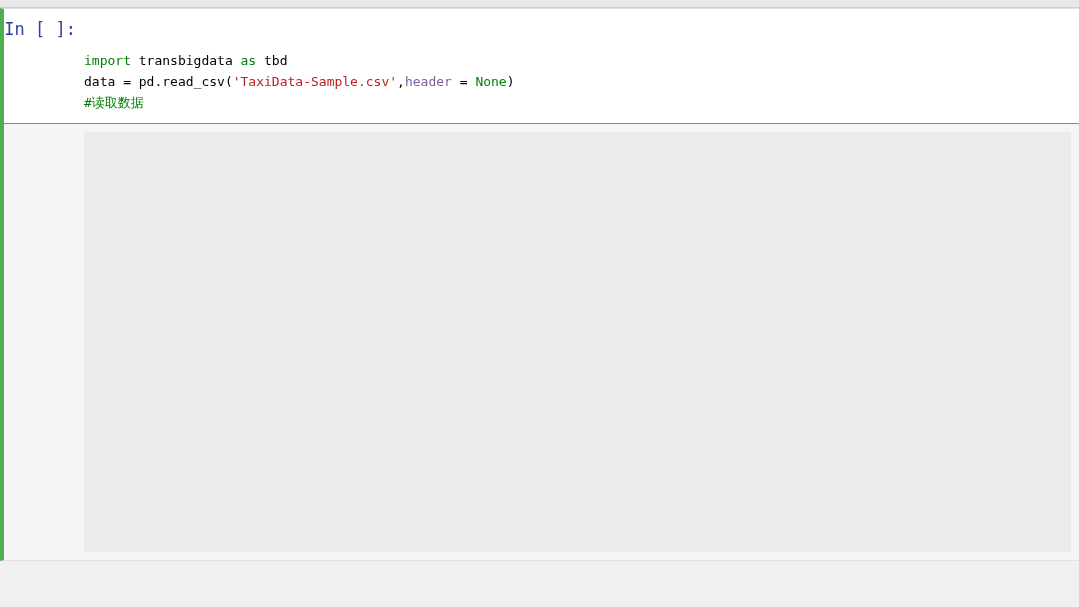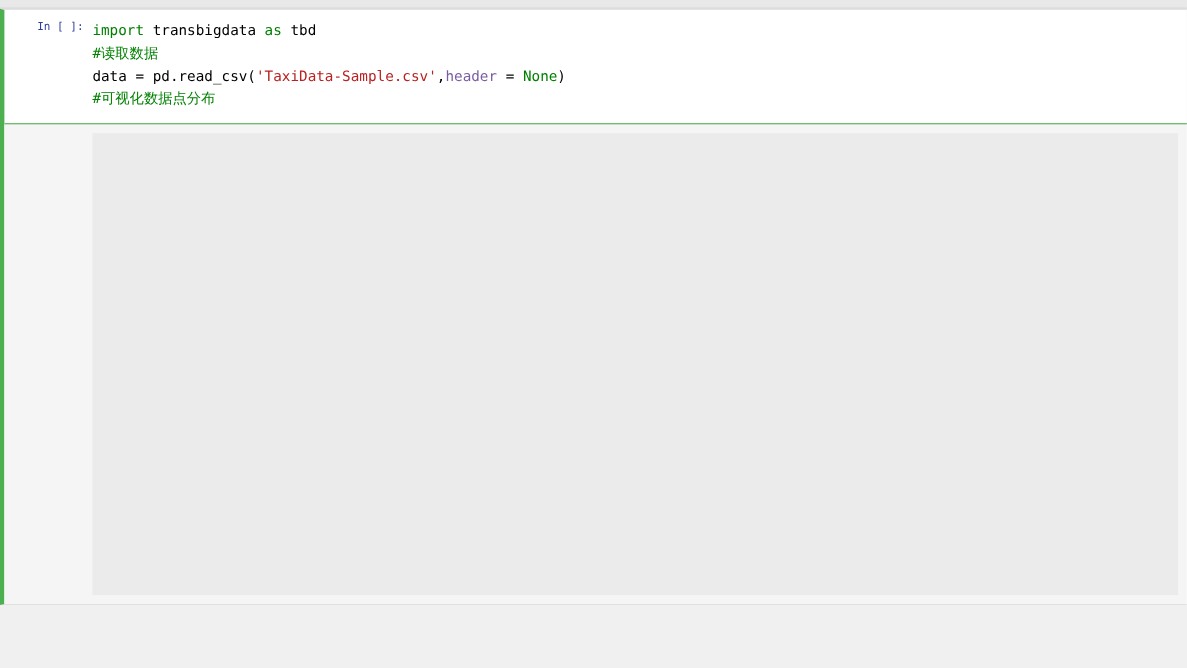--- a/index.html
+++ b/index.html
@@ -35,29 +35,30 @@
       display: flex;
       align-items: flex-start;
       padding: 8px 0;
     }
 
     .cell-prompt {
       min-width: 80px;
       text-align: right;
       padding-right: 8px;
       color: #303f9f;
-      font-size: 10px;
+      font-size: 17px;
       padding-top: 2px;
       flex-shrink: 0;
     }
 
     .cell-code {
       flex: 1;
       padding: 2px 8px 2px 0;
       line-height: 1.6;
+      margin-top: 32px;
     }
 
     .cell-code .line {
       display: block;
       white-space: pre;
     }
 
     
     .kw { color: #008000; font-weight: normal; }
     .str { color: #ba2121; } 
@@ -100,26 +101,25 @@
   <div class="top-bar"></div>
 
   <div class="cell-wrapper">
     <div class="cell-input">
       <div class="cell-prompt">In [ ]:</div>
       <div class="cell-code">
 
         <span class="line"><span class="kw">import</span> transbigdata <span class="kw">as</span> tbd</span>
 
 
+        <span class="line">data = pd.read_csv(<span class="str">'TaxiData-Sample.csv'</span>,<span class="param-kw">header</span> = <span class="none-kw">None</span>)</span>
+
         <span class="line"><span class="comment">#读取数据</span></span>
 
-        <span class="line">data = pd.read_csv(<span class="str">'TaxiData-Sample.csv'</span>,<span class="param-kw">header</span> = <span class="none-kw">None</span>)</span>
 
-
-        <span class="line"><span class="comment">#可视化数据点分布</span></span>
 
       </div>
     </div>
 
     <div class="cell-output">
       <div class="cell-output-inner">
         <div class="output-prompt"></div>
         <div class="output-content"></div>
       </div>
     </div>

